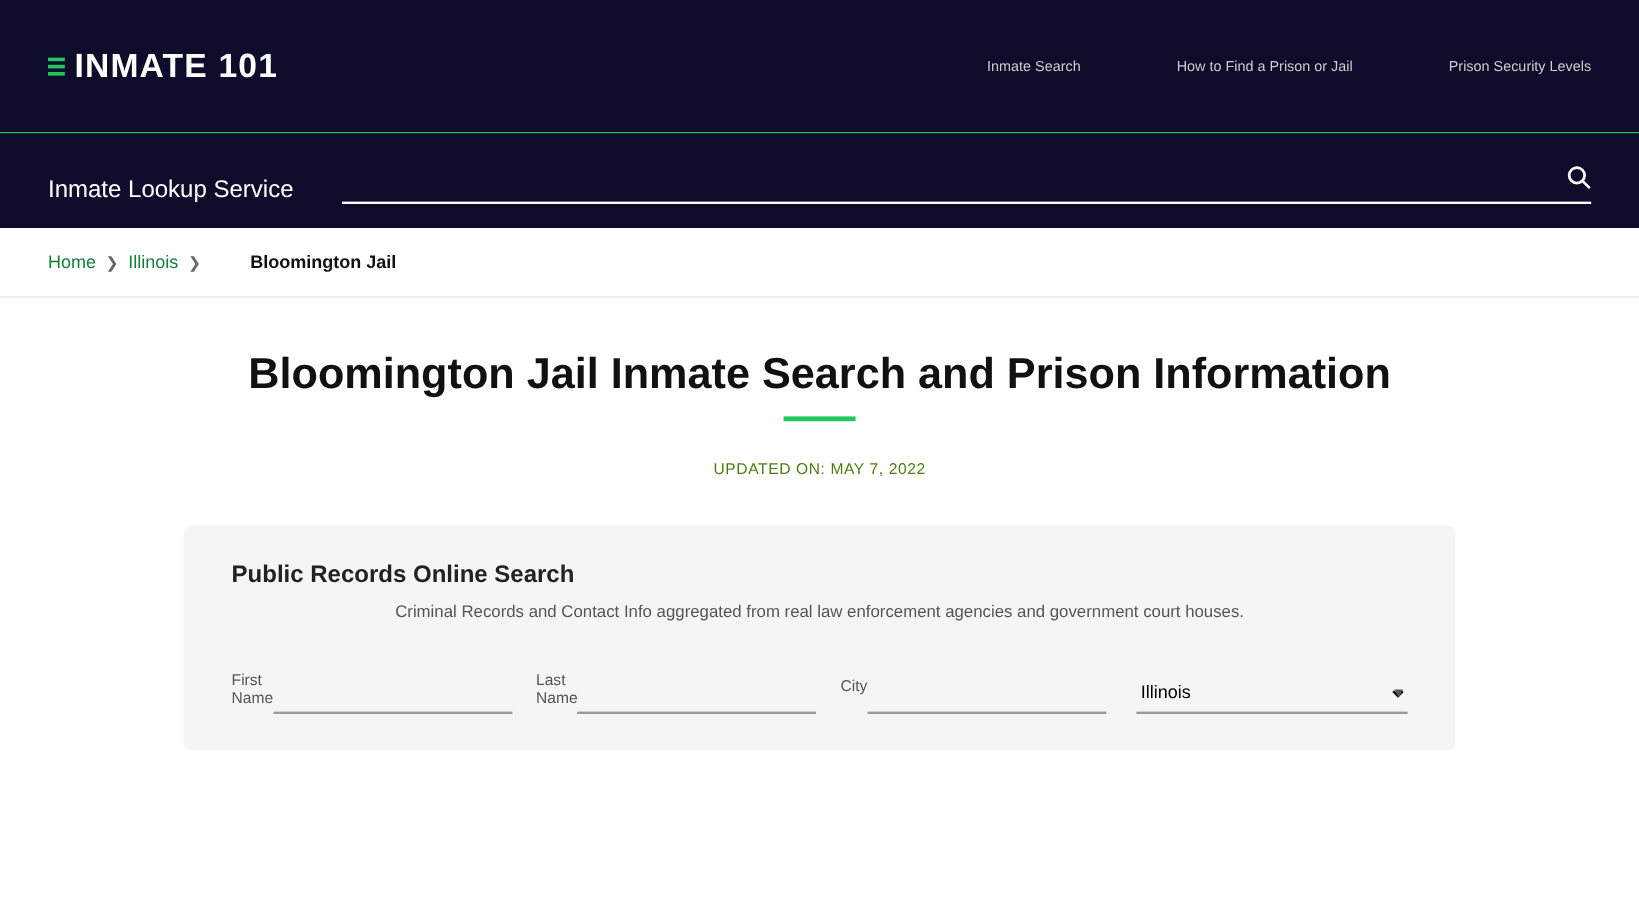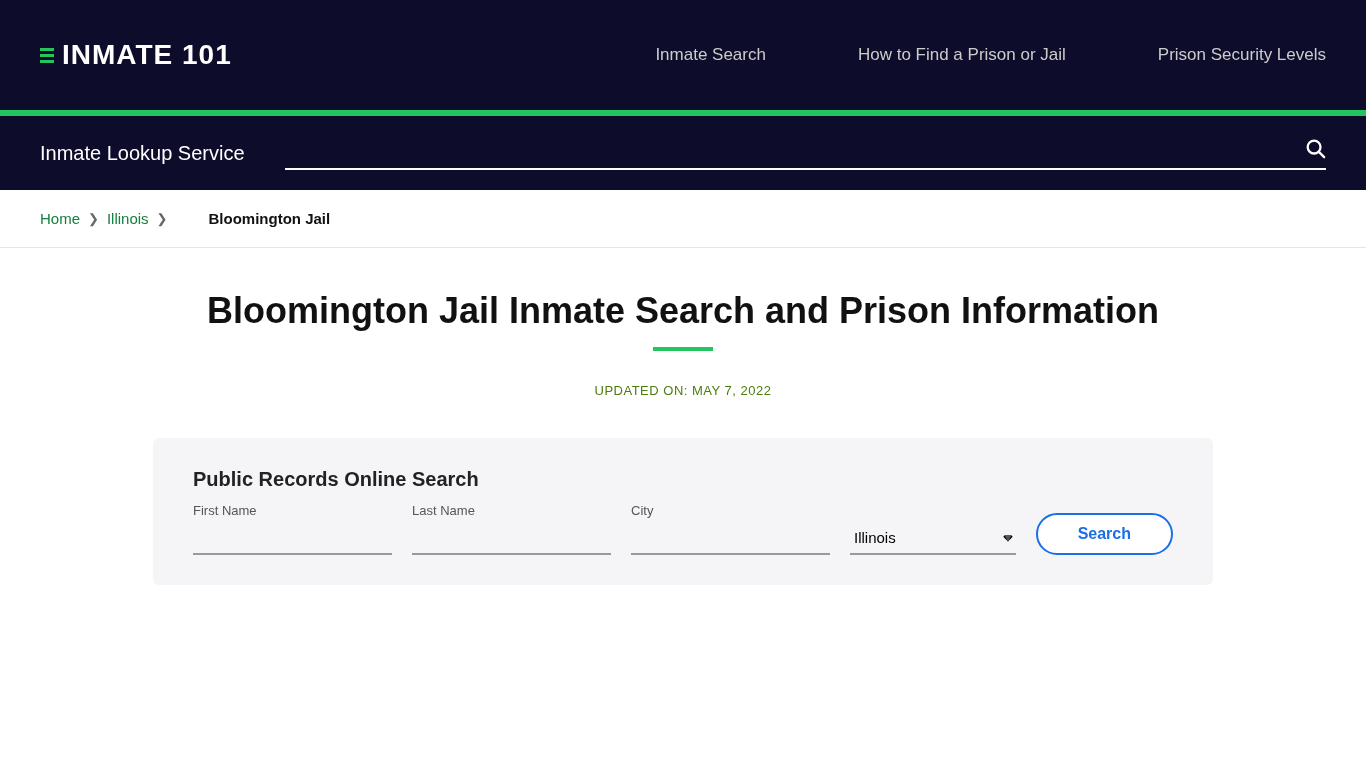--- a/index.html
+++ b/index.html
@@ -39,31 +39,30 @@
     }
     .nav-links {
       display: flex;
       align-items: center;
       gap: 80px;
       margin-left: auto;
     }
     .nav-link {
       color: #ccc;
       text-decoration: none;
-      font-size: 17px;
+      font-size: 12px;
       white-space: nowrap;
-      margin-left: 12px;
     }
 
     
     .search-banner {
       background: #0d0d2b;
-      border-top: 6px solid #22c55e;
-      display: flex;
-      align-items: center;
+      border-top: 1px solid #22c55e;
+      display: flex;
+      align-items: flex-end;
       padding: 20px 40px;
       gap: 40px;
       height: 80px;
     }
     .banner-title {
       color: #fff;
       font-size: 20px;
       white-space: nowrap;
     }
     .search-input-wrap {
@@ -160,21 +159,21 @@
       text-align: center;
       margin-bottom: 24px;
     }
     .search-fields {
       display: flex;
       align-items: flex-end;
       gap: 20px;
     }
     .field-group {
       display: flex;
-      flex-direction: column;
+      flex-direction: row;
       flex: 1;
     }
     .field-group label {
       font-size: 13px;
       color: #555;
       margin-bottom: 6px;
     }
     .field-group input {
       border: none;
       border-bottom: 2px solid #999;
@@ -264,34 +263,34 @@
   <span class="current">Bloomington Jail</span>
 </div>
 
 <div class="main-content">
   <h1 class="page-title">Bloomington Jail Inmate Search and Prison Information</h1>
   <div class="title-underline"></div>
   <p class="updated-label">UPDATED ON: MAY 7, 2022</p>
 
   <div class="search-card">
     <h2 class="search-card-title">Public Records Online Search</h2>
+    <p class="search-card-desc">Criminal Records and Contact Info aggregated from real law enforcement agencies and government court houses.</p>
     <div class="search-fields">
       <div class="field-group">
         <label>First Name</label>
         <input type="text" style="">
       </div>
       <div class="field-group">
         <label>Last Name</label>
         <input type="text" style="">
       </div>
       <div class="field-group">
         <label>City</label>
         <input type="text" style="">
       </div>
       <div class="select-wrap">
         <label>&nbsp;</label>
         <select id="state-select"><option value="Illinois">Illinois</option><option value="Alabama">Alabama</option><option value="Alaska">Alaska</option><option value="Arizona">Arizona</option><option value="Arkansas">Arkansas</option><option value="California">California</option><option value="Colorado">Colorado</option><option value="Connecticut">Connecticut</option><option value="Delaware">Delaware</option><option value="Florida">Florida</option><option value="Georgia">Georgia</option><option value="Hawaii">Hawaii</option><option value="Idaho">Idaho</option><option value="Indiana">Indiana</option><option value="Iowa">Iowa</option><option value="Kansas">Kansas</option><option value="Kentucky">Kentucky</option><option value="Louisiana">Louisiana</option><option value="Maine">Maine</option><option value="Maryland">Maryland</option><option value="Massachusetts">Massachusetts</option><option value="Michigan">Michigan</option><option value="Minnesota">Minnesota</option><option value="Mississippi">Mississippi</option><option value="Missouri">Missouri</option><option value="Montana">Montana</option><option value="Nebraska">Nebraska</option><option value="Nevada">Nevada</option><option value="New Hampshire">New Hampshire</option><option value="New Jersey">New Jersey</option><option value="New Mexico">New Mexico</option><option value="New York">New York</option><option value="North Carolina">North Carolina</option><option value="North Dakota">North Dakota</option><option value="Ohio">Ohio</option><option value="Oklahoma">Oklahoma</option><option value="Oregon">Oregon</option><option value="Pennsylvania">Pennsylvania</option><option value="Rhode Island">Rhode Island</option><option value="South Carolina">South Carolina</option><option value="South Dakota">South Dakota</option><option value="Tennessee">Tennessee</option><option value="Texas">Texas</option><option value="Utah">Utah</option><option value="Vermont">Vermont</option><option value="Virginia">Virginia</option><option value="Washington">Washington</option><option value="West Virginia">West Virginia</option><option value="Wisconsin">Wisconsin</option><option value="Wyoming">Wyoming</option></select>
         <span class="chevron-down">▾</span>
       </div>
-      <button class="search-btn">Search</button>
     </div>
   </div>
 </div>
 
 </body></html>

